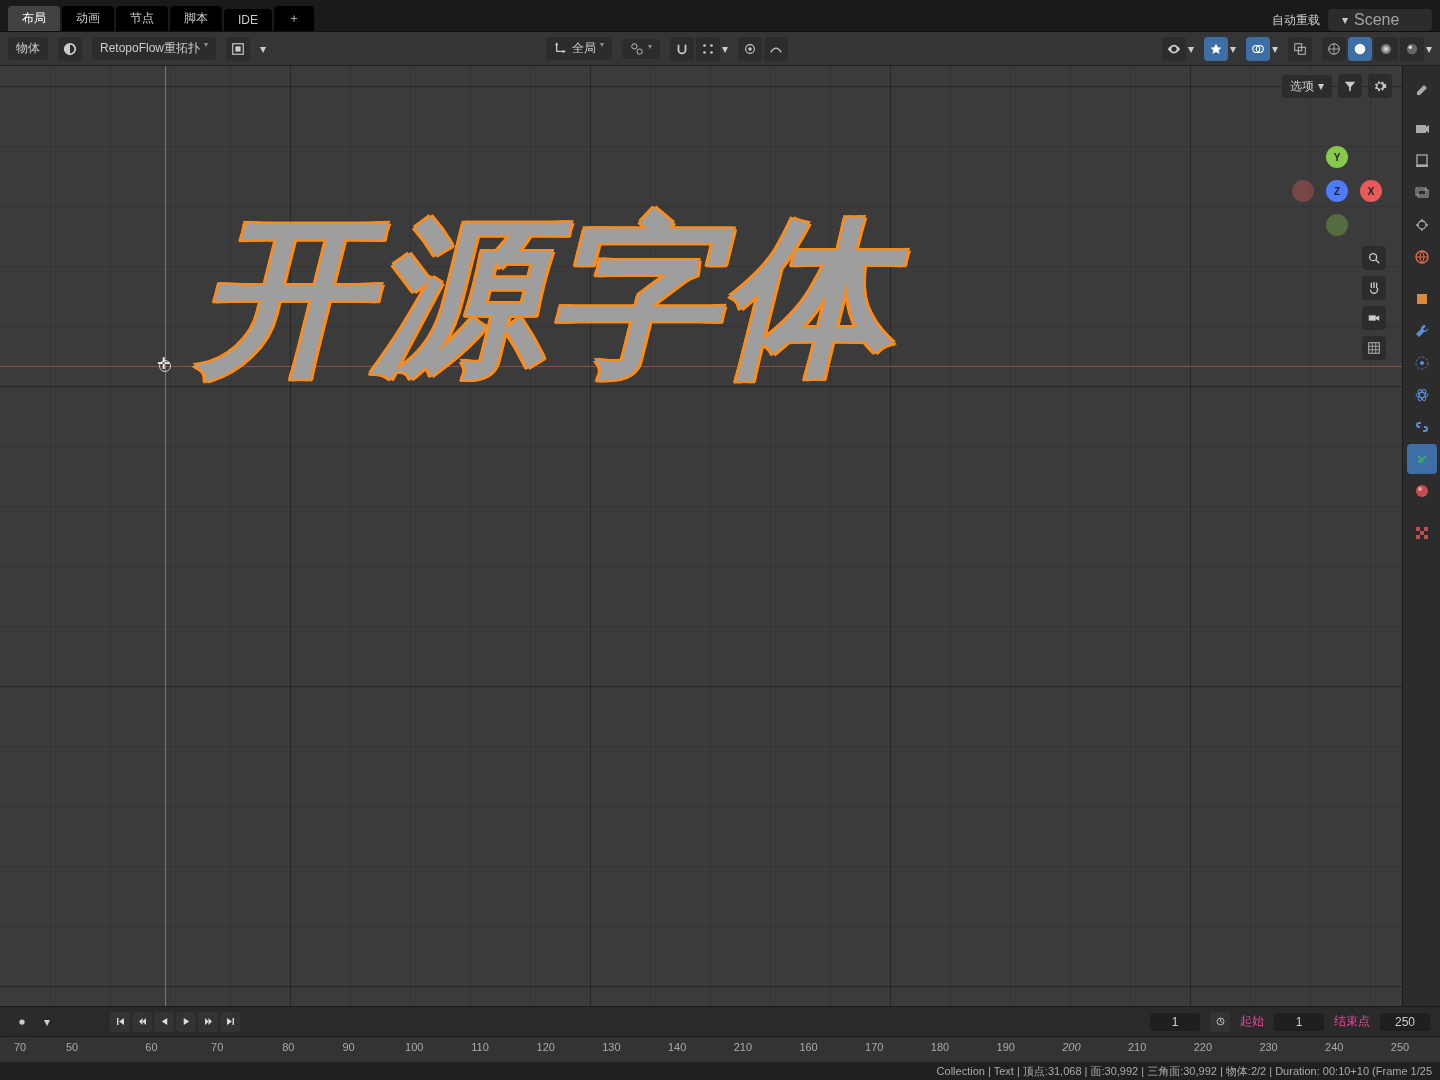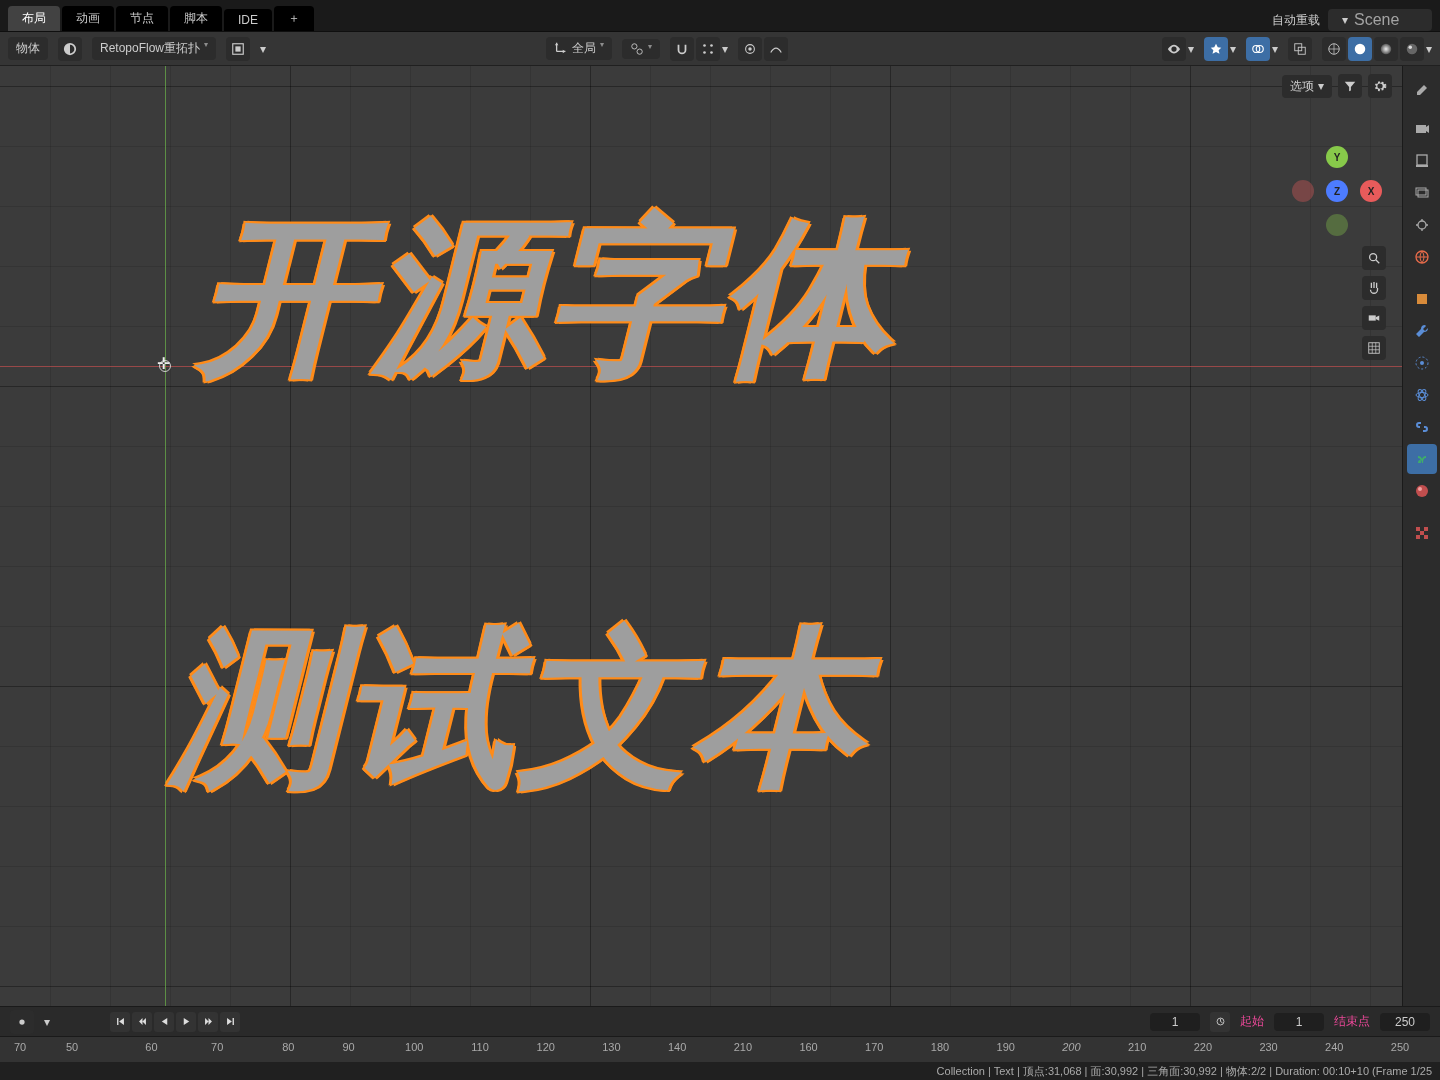--- a/index.html
+++ b/index.html
@@ -255,21 +255,20 @@
 </div>
 
 <div class="main">
   <div class="viewport-wrap">
     <div class="viewport">
       <div class="axis-y"></div>
       <div class="axis-x"></div>
       <div class="cursor3d"></div>
 
       <div class="txt3d l1">开源字体</div>
-      <div class="txt3d l3">测试文本</div>
 
       <div class="ov-opts">
         <div class="ov-btn">
             <span>选项</span> 
             <span class="chev">▾</span>
           </div>
         <div class="ov-ic">
             <svg viewBox="0 0 16 16" width="14" height="14">
               <path d="M2 3h12l-5 6v4l-2 1v-5z" fill="#ccc"></path>
             </svg>

